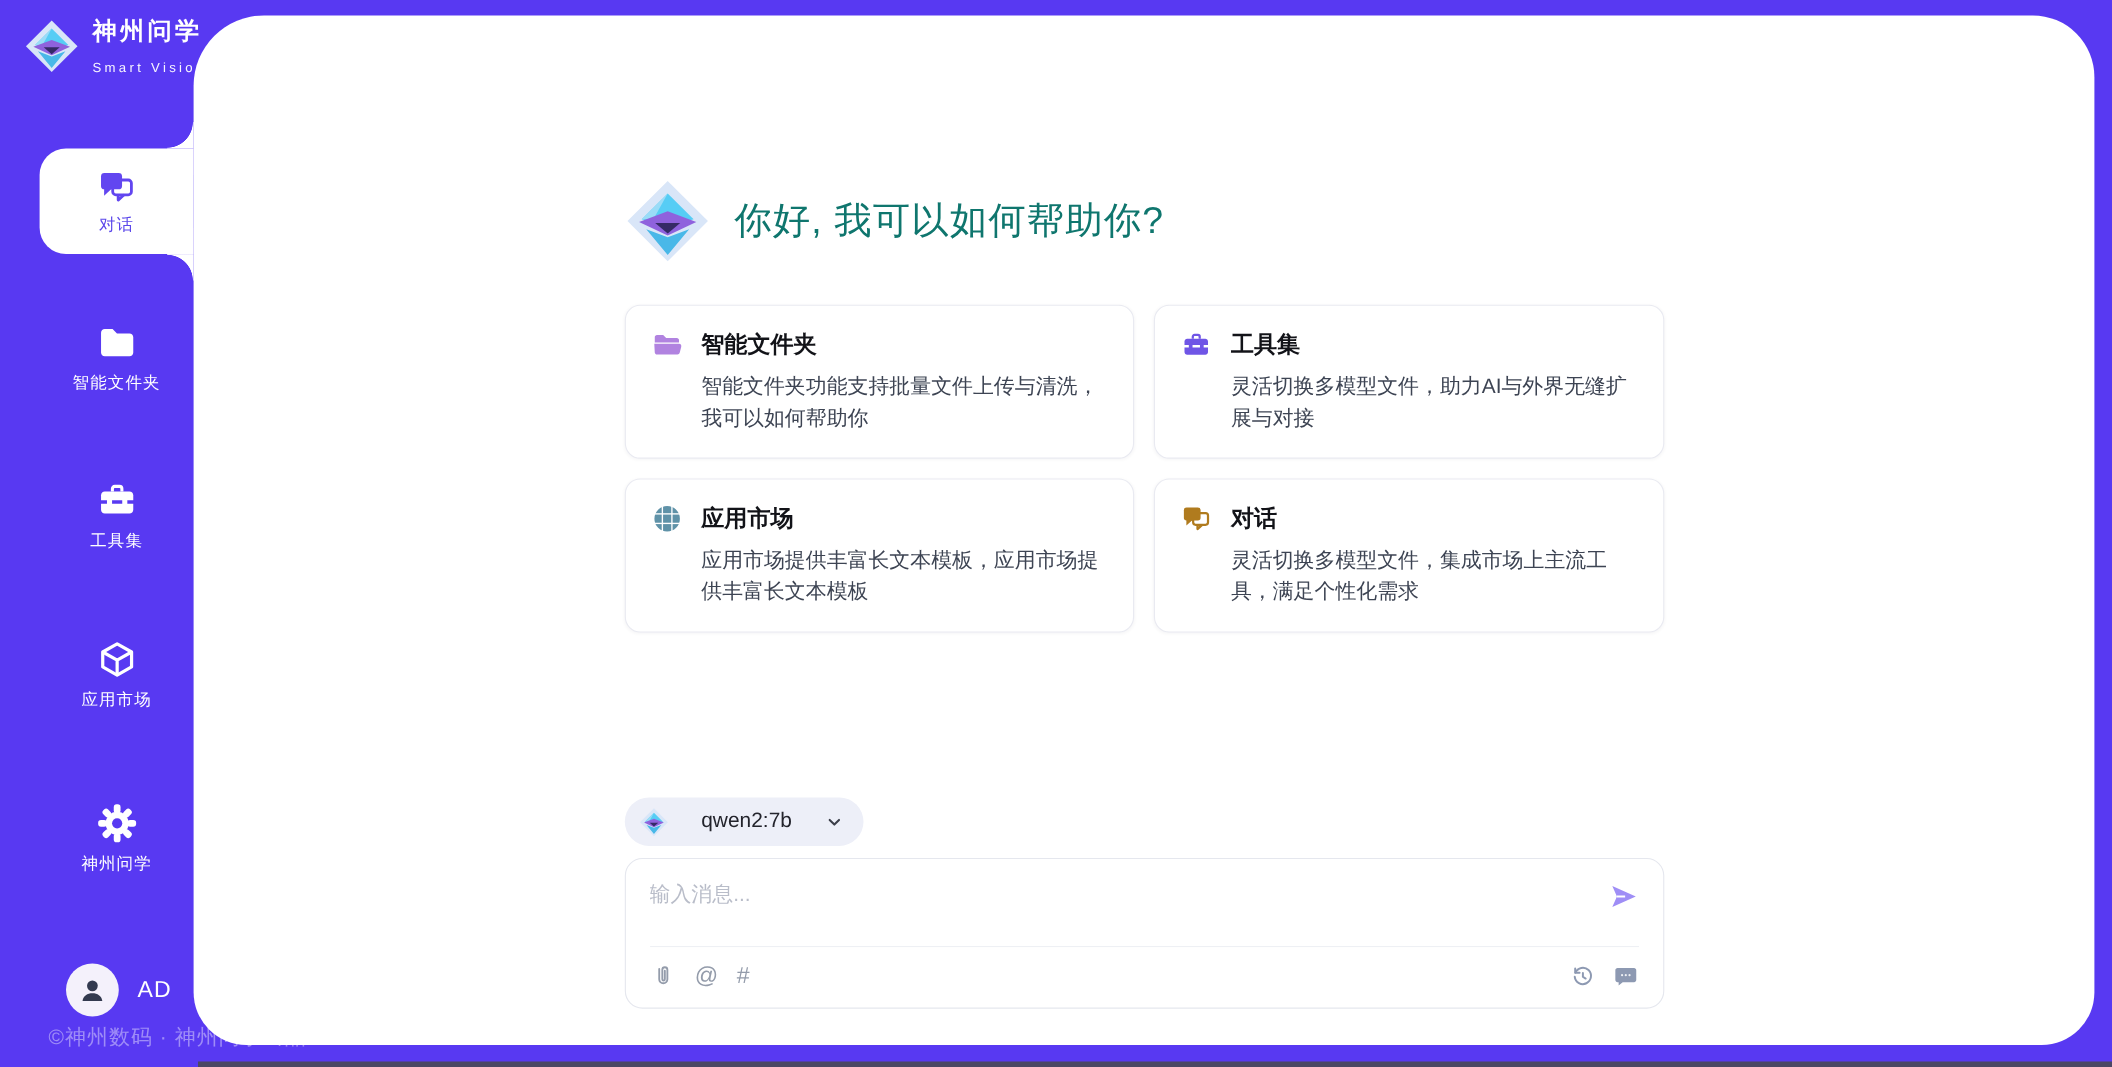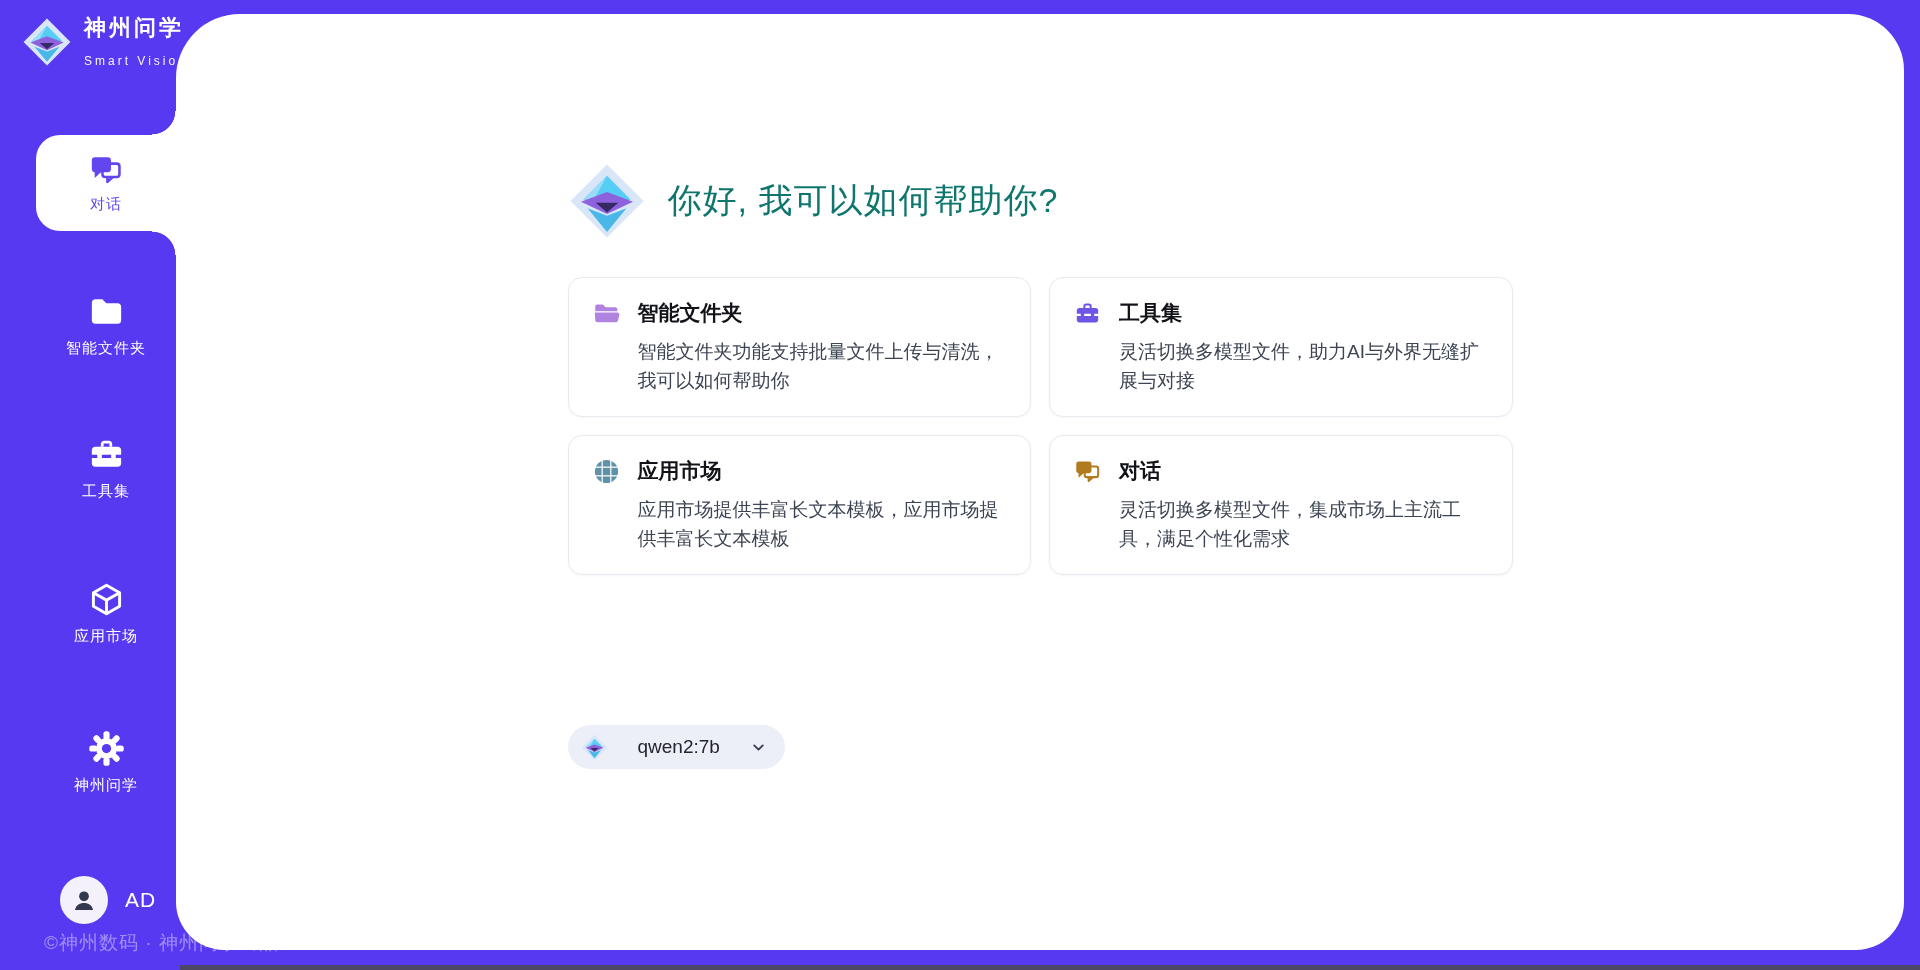--- a/index.html
+++ b/index.html
@@ -295,19 +295,47 @@
         <div class="model-pill">
           <svg class="dlogo">
               <use href="#sym-diamond"></use>
             </svg>
           <span>qwen2:7b</span>
           <svg class="chev">
               <use href="#sym-chevron-down"></use>
             </svg>
         </div>
 
+        <div class="input-card">
+          <div class="input-top">
+            <input class="msg-input" type="text" placeholder="输入消息..." style="">
+            <button class="send-btn">
+              <svg>
+                  <use href="#sym-send"></use>
+                </svg>
+            </button>
+          </div>
+          <div class="divider"></div>
+          <div class="input-bottom">
+            <div class="ib-left">
+              <svg class="ib-ic">
+                  <use href="#sym-paperclip"></use>
+                </svg>
+              <span class="glyph">@</span>
+              <span class="glyph">#</span>
+            </div>
+            <div class="ib-right">
+              <svg class="ib-ic">
+                  <use href="#sym-history"></use>
+                </svg>
+              <svg class="ib-ic">
+                  <use href="#sym-chat-square"></use>
+                </svg>
+            </div>
+          </div>
+        </div>
       </div>
 
     </div>
   </div>
 </div>
 
 <div class="bottom-strip"></div>
 
 </body></html>

